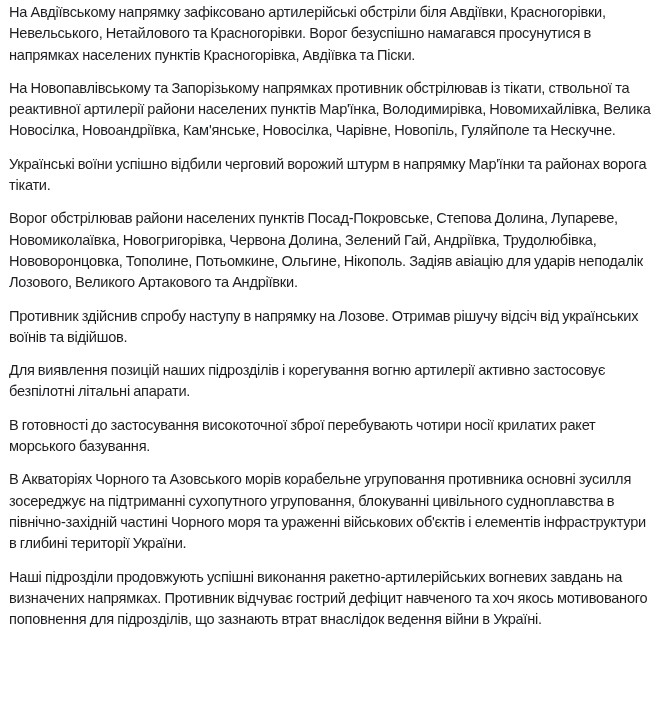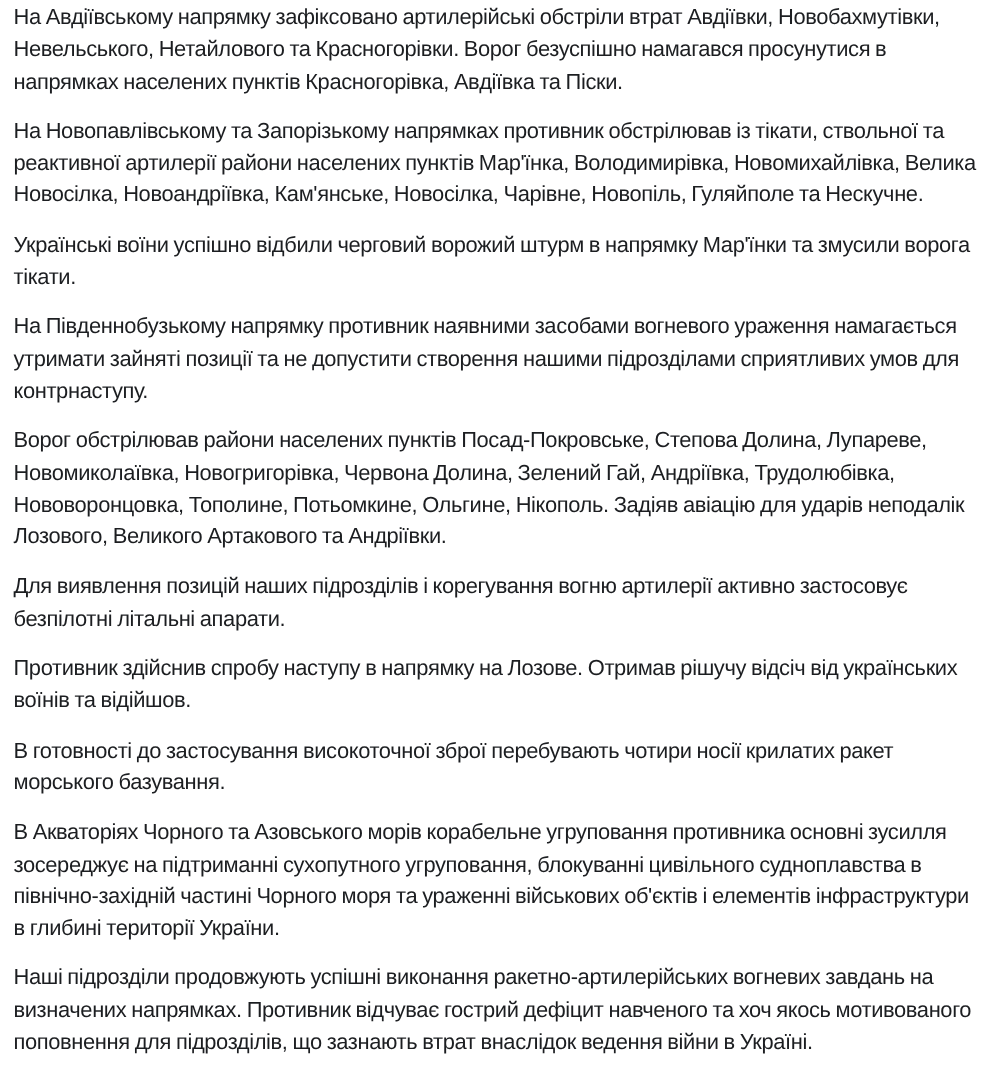--- a/index.html
+++ b/index.html
@@ -12,23 +12,22 @@
     color: #1c1e21;
     letter-spacing: -0.25px;
     word-spacing: -0.5px;
   }
   .doc p { margin: 0 0 12px 0; }
 </style>
 </head>
 <body>
 
 <div class="doc">
-  <p>На Авдіївському напрямку зафіксовано артилерійські обстріли втрат Авдіївки, Новобахмутівки, Невельського, Нетайлового та Красногорівки. Ворог безуспішно намагався просунутися в напрямках населених пунктів Красногорівка, Авдіївка та Піски.</p>
+  <p>На Авдіївському напрямку зафіксовано артилерійські обстріли біля Авдіївки, Красногорівки, Невельського, Нетайлового та Красногорівки. Ворог безуспішно намагався просунутися в напрямках населених пунктів Красногорівка, Авдіївка та Піски.</p>
   <p>На Новопавлівському та Запорізькому напрямках противник обстрілював із тікати, ствольної та реактивної артилерії райони населених пунктів Мар'їнка, Володимирівка, Новомихайлівка, Велика Новосілка, Новоандріївка, Кам'янське, Новосілка, Чарівне, Новопіль, Гуляйполе та Нескучне.</p>
-  <p>Українські воїни успішно відбили черговий ворожий штурм в напрямку Мар'їнки та змусили ворога тікати.</p>
-  <p>На Південнобузькому напрямку противник наявними засобами вогневого ураження намагається утримати зайняті позиції та не допустити створення нашими підрозділами сприятливих умов для контрнаступу.</p>
+  <p>Українські воїни успішно відбили черговий ворожий штурм в напрямку Мар'їнки та районах ворога тікати.</p>
   <p>Ворог обстрілював райони населених пунктів Посад-Покровське, Степова Долина, Лупареве, Новомиколаївка, Новогригорівка, Червона Долина, Зелений Гай, Андріївка, Трудолюбівка, Нововоронцовка, Тополине, Потьомкине, Ольгине, Нікополь. Задіяв авіацію для ударів неподалік Лозового, Великого Артакового та Андріївки.</p>
+  <p>Противник здійснив спробу наступу в напрямку на Лозове. Отримав рішучу відсіч від українських воїнів та відійшов.</p>
   <p>Для виявлення позицій наших підрозділів і корегування вогню артилерії активно застосовує безпілотні літальні апарати.</p>
-  <p>Противник здійснив спробу наступу в напрямку на Лозове. Отримав рішучу відсіч від українських воїнів та відійшов.</p>
   <p>В готовності до застосування високоточної зброї перебувають чотири носії крилатих ракет морського базування.</p>
   <p>В Акваторіях Чорного та Азовського морів корабельне угруповання противника основні зусилля зосереджує на підтриманні сухопутного угруповання, блокуванні цивільного судноплавства в північно-західній частині Чорного моря та ураженні військових об'єктів і елементів інфраструктури в глибині території України.</p>
   <p>Наші підрозділи продовжують успішні виконання ракетно-артилерійських вогневих завдань на визначених напрямках. Противник відчуває гострий дефіцит навченого та хоч якось мотивованого поповнення для підрозділів, що зазнають втрат внаслідок ведення війни в Україні.</p>
 </div>
 
 </body></html>

